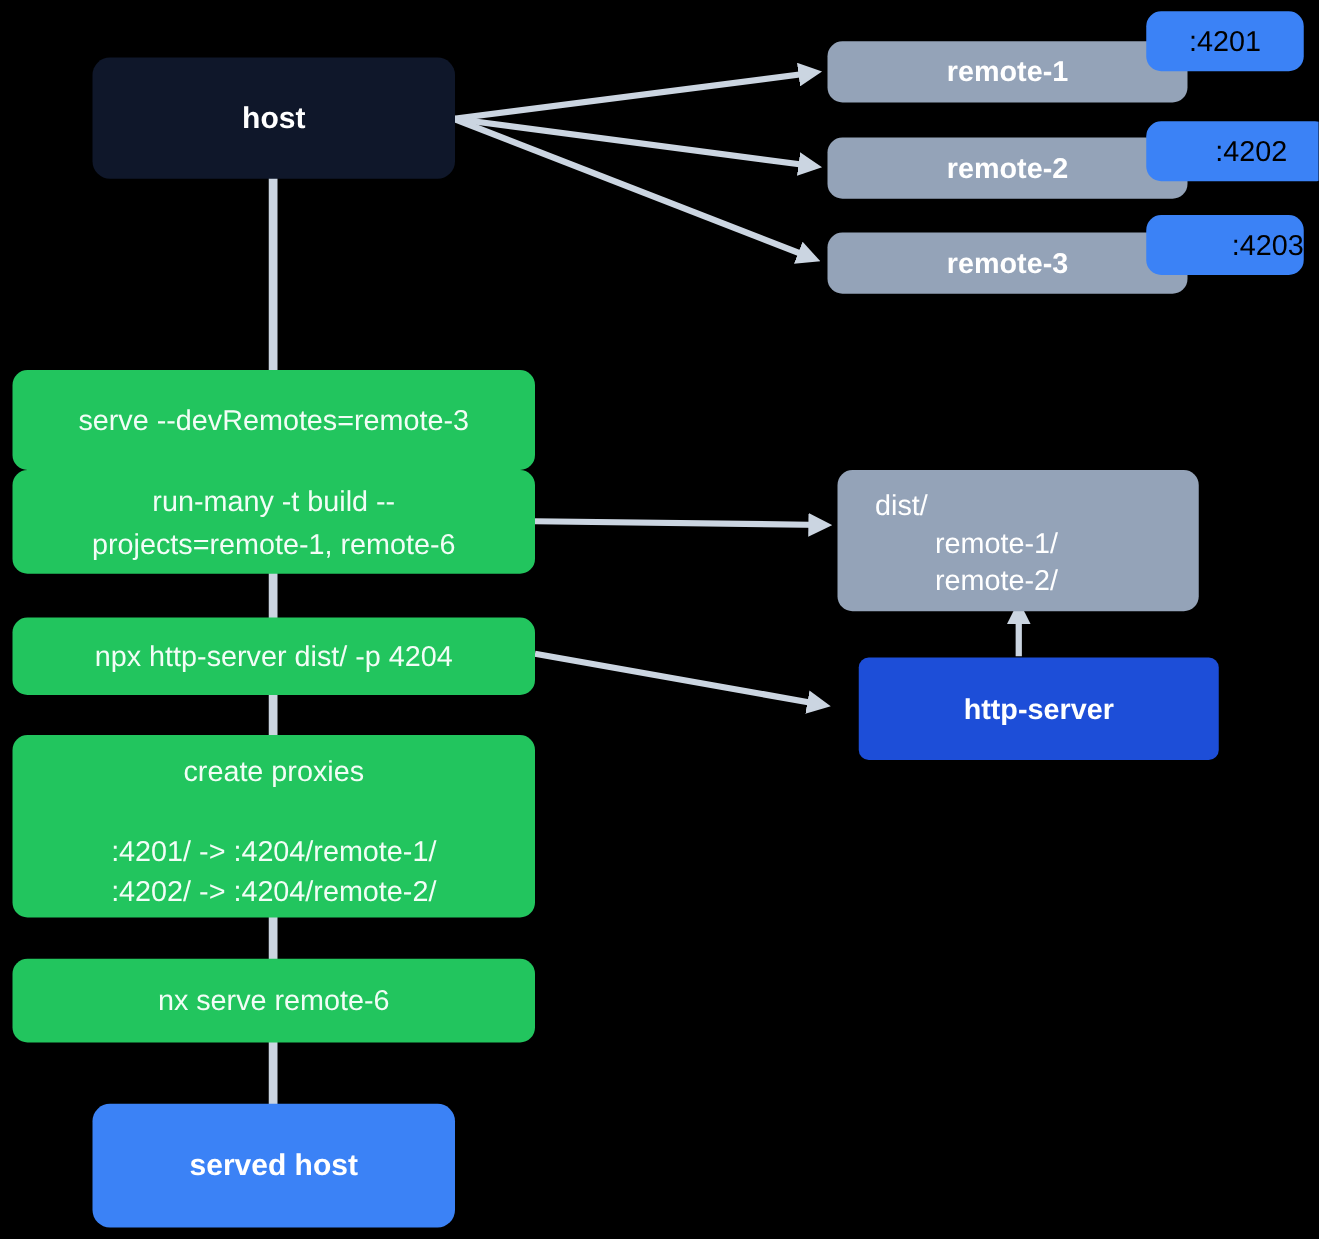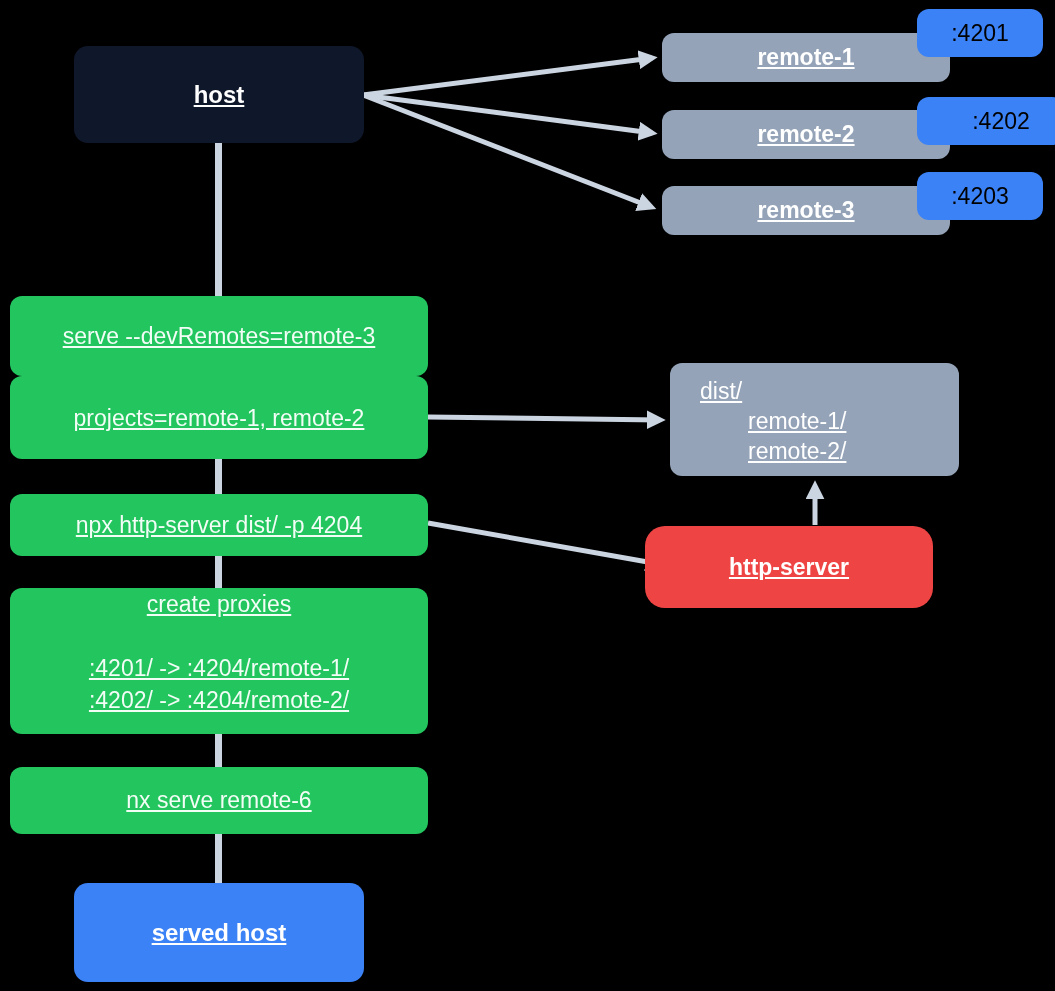--- a/index.html
+++ b/index.html
@@ -23,21 +23,20 @@
   }
   .node {
     position: absolute;
     z-index: 2;
     display: flex;
     align-items: center;
     justify-content: center;
     text-align: center;
     color: #ffffff;
     box-sizing: border-box;
-    text-decoration: underline;
   }
   
   .host {
     left: 74px; top: 46px;
     width: 290px; height: 97px;
     background: #0f172a;
     border-radius: 14px;
     font-weight: bold;
     font-size: 24px;
   }
@@ -62,55 +61,55 @@
     border-radius: 12px;
     color: #000000;
     font-size: 23px;
     display: flex;
     align-items: center;
     justify-content: center;
     z-index: 3;
   }
   .badge-1 { top: 9px; }
   .badge-2 { top: 97px; padding-left: 21px; }
-  .badge-3 { top: 172px; }
+  .badge-3 { top: 172px; justify-content: flex-end; }
   
   .command {
     left: 10px;
     width: 418px;
     background: #22C55E;
     border-radius: 12px;
     font-size: 23px;
     color: #F2FDF6;
   }
   .cmd-serve    { top: 296px; height: 80px; }
   .cmd-runmany  { top: 376px; height: 83px; flex-direction: column; line-height: 34px; }
   .cmd-npx      { top: 494px; height: 62px; }
-  .cmd-proxies  { top: 588px; height: 146px; display: block; line-height: 32px; }
+  .cmd-proxies  { top: 588px; height: 146px; display: block; padding-top: 13px; line-height: 32px; }
   .cmd-nxserve  { top: 767px; height: 67px; }
   .proxy-spacer { height: 32px; }
   
   .dist {
-    left: 670px; top: 363px;
+    left: 670px; top: 376px;
     width: 289px; height: 113px;
     background: #94A3B8;
     border-radius: 12px;
     display: block;
     text-align: left;
     padding: 13px 0 0 30px;
     line-height: 30px;
     font-size: 23px;
   }
   .dist-indent { padding-left: 48px; }
   
   .http-server {
-    left: 645px; top: 526px;
+    left: 687px; top: 526px;
     width: 288px; height: 82px;
-    background: #ef4444;
-    border-radius: 20px;
+    background: #1d4ed8;
+    border-radius: 8px;
     font-weight: bold;
     font-size: 23px;
   }
   
   .served-host {
     left: 74px; top: 883px;
     width: 290px; height: 99px;
     background: #3B82F6;
     border-radius: 14px;
     font-weight: bold;
@@ -159,21 +158,22 @@
   </div>
   <div class="badge badge-3">
     <span>:4203</span>
   </div>
 
   <div class="node command cmd-serve">
     <span>serve --devRemotes=remote-3</span>
   </div>
 
   <div class="node command cmd-runmany">
-    <span>projects=remote-1, remote-2</span>
+    <span>run-many -t build --</span>
+    <span>projects=remote-1, remote-6</span>
   </div>
 
   <div class="node command cmd-npx">
     <span>npx http-server dist/ -p 4204</span>
   </div>
 
   <div class="node command cmd-proxies">
     <div>create proxies</div>
     <div class="proxy-spacer"></div>
     <div>:4201/ -&gt; :4204/remote-1/</div>

